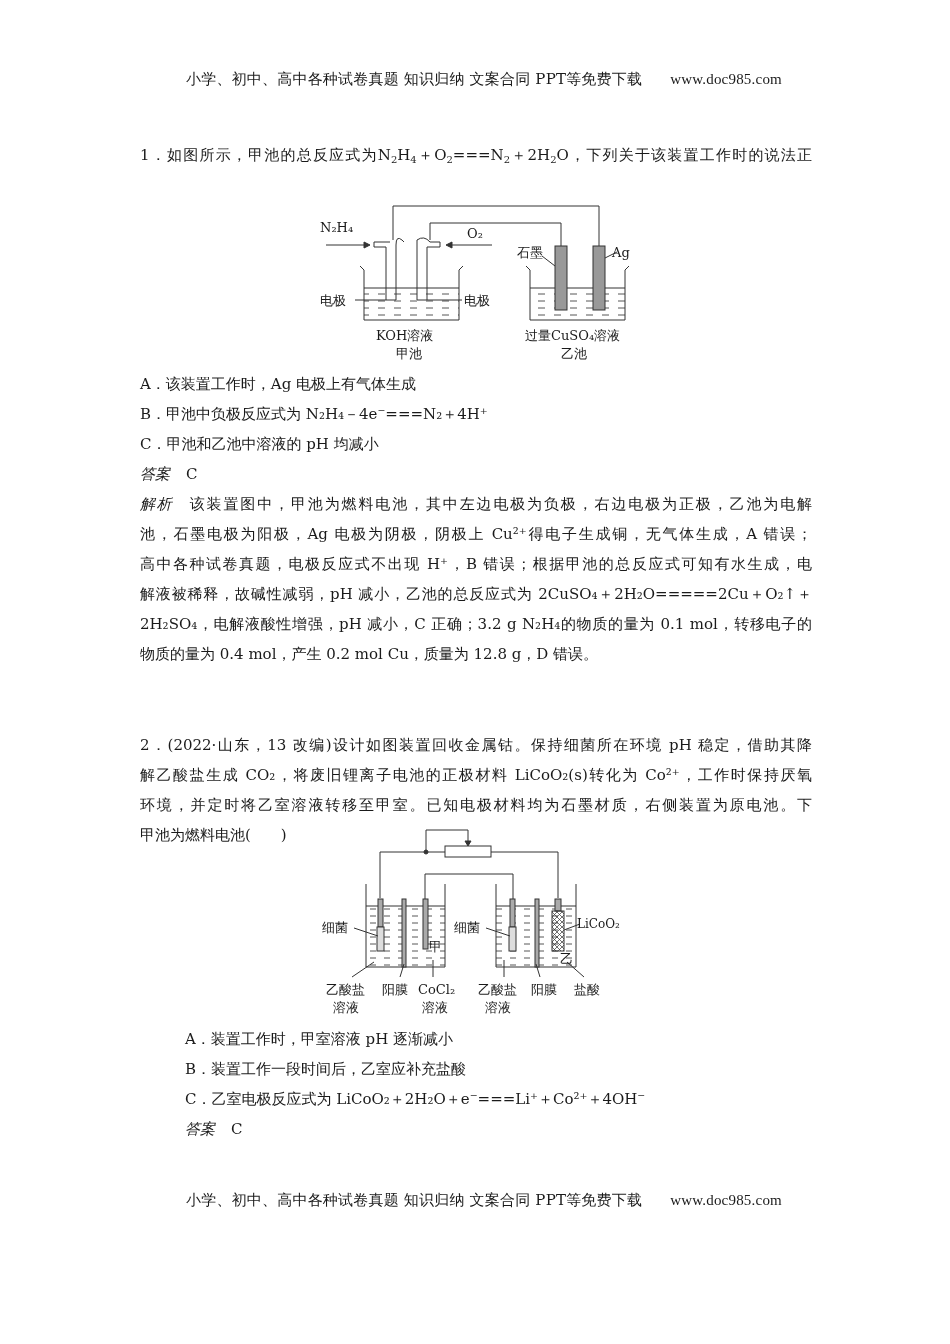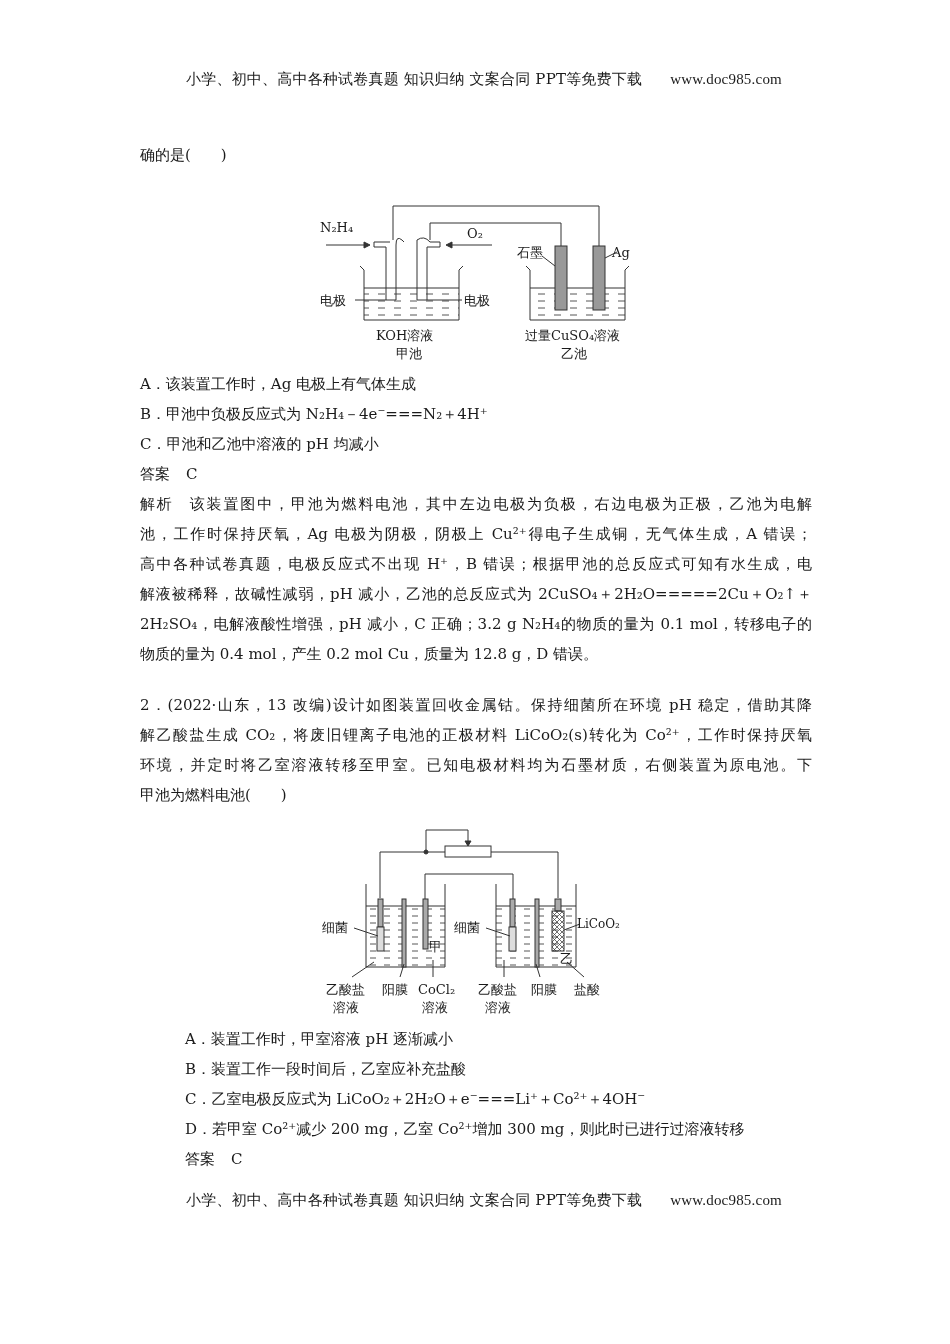--- a/index.html
+++ b/index.html
@@ -8,31 +8,33 @@
     .header, .footer { position:absolute; left:9px; width:950px; text-align:center;
       font-size:15px; letter-spacing:0.2px; }
     .header { top:70px; }
     .footer { top:1191px; }
     .header .url, .footer .url { margin-left:28px; font-family:"Liberation Serif",serif; }
     .content { position:absolute; left:140px; width:672px; font-size:15px; line-height:30px; }
     .line { white-space:nowrap; }
     .jl { text-align:justify; text-align-last:justify; }
     sub { font-size:10px; vertical-align:-3px; line-height:0; }
     .fig { display:block; margin:0 auto; }
-    .ans-label { margin-right:16px; }
+    .ans-label { margin-right:16px;font-style:italic; }
   </style>
 </head>
 <body>
 
 <div class="header">
   <span>小学、初中、高中各种试卷真题  知识归纳  文案合同  PPT等免费下载</span><span class="url">www.doc985.com</span>
 </div>
 
 <div class="content" style="top:140px;">
-  <div class="line">确的是(　　)</div>
+  <div class="line jl">
+    <span>1．</span><span>如图所示，甲池的总反应式为</span><span>N<sub>2</sub>H<sub>4</sub>＋O<sub>2</sub>===N<sub>2</sub>＋2H<sub>2</sub>O</span><span>，下列关于该装置工作时的说法正</span>
+  </div>
 </div>
 
 <svg class="fig" style="position:absolute;left:312px;top:200px;" width="340" height="170" viewBox="0 0 340 170" font-family="DejaVu Serif, serif" font-size="13" fill="none" stroke="#333" stroke-width="1">
   <defs>
     <pattern id="dash1" width="16" height="7" patternUnits="userSpaceOnUse">
       <line x1="2" y1="3" x2="9" y2="3" stroke="#555" stroke-width="1"></line>
     </pattern>
   </defs>
 
   <polyline points="81,40 81,6 287,6 287,48"></polyline>
@@ -75,28 +77,28 @@
     <text x="249" y="158">乙池</text>
   </g>
 </svg>
 
 <div class="content" style="top:369px;">
   <div class="line"><span>A．</span><span>该装置工作时，Ag 电极上有气体生成</span></div>
   <div class="line"><span>B．</span><span>甲池中负极反应式为 N₂H₄－4e⁻===N₂＋4H⁺</span></div>
   <div class="line"><span>C．</span><span>甲池和乙池中溶液的 pH 均减小</span></div>
   <div class="line"><span class="ans-label">答案</span><span>C</span></div>
   <div class="line jl"><span class="ans-label">解析</span><span>该装置图中，甲池为燃料电池，其中左边电极为负极，右边电极为正极，乙池为电解</span></div>
-  <div class="line jl">池，工作时保持厌氧，Ag 电极为阴极，阴极上 Cu²⁺得电子生成铜，无气体生成，A 错误；</div>
+  <div class="line jl">池，石墨电极为阳极，Ag 电极为阴极，阴极上 Cu²⁺得电子生成铜，无气体生成，A 错误；</div>
   <div class="line jl">高中各种试卷真题，电极反应式不出现 H⁺，B 错误；根据甲池的总反应式可知有水生成，电</div>
   <div class="line jl">解液被稀释，故碱性减弱，pH 减小，乙池的总反应式为 2CuSO₄＋2H₂O=====2Cu＋O₂↑＋</div>
   <div class="line jl">2H₂SO₄，电解液酸性增强，pH 减小，C 正确；3.2 g N₂H₄的物质的量为 0.1 mol，转移电子的</div>
   <div class="line">物质的量为 0.4 mol，产生 0.2 mol Cu，质量为 12.8 g，D 错误。</div>
 </div>
 
-<div class="content" style="top:690px;">
+<div class="content" style="top:730px;">
   <div class="line jl">2．(2022·山东，13 改编)设计如图装置回收金属钴。保持细菌所在环境 pH 稳定，借助其降</div>
   <div class="line jl">解乙酸盐生成 CO₂，将废旧锂离子电池的正极材料 LiCoO₂(s)转化为 Co²⁺，工作时保持厌氧</div>
   <div class="line jl">环境，并定时将乙室溶液转移至甲室。已知电极材料均为石墨材质，右侧装置为原电池。下</div>
   <div class="line">甲池为燃料电池(　　)</div>
 </div>
 
 <svg class="fig" style="position:absolute;left:312px;top:822px;" width="340" height="200" viewBox="0 0 340 200" font-family="DejaVu Serif, serif" font-size="13" fill="none" stroke="#333" stroke-width="1">
   <defs>
     <pattern id="dash2" width="14" height="7" patternUnits="userSpaceOnUse">
       <line x1="2" y1="3" x2="8" y2="3" stroke="#555" stroke-width="1"></line>
@@ -156,19 +158,18 @@
     <text x="173" y="190">溶液</text>
     <text x="219" y="172">阳膜</text>
     <text x="262" y="172">盐酸</text>
   </g>
 </svg>
 
 <div class="content" style="top:1024px;margin-left:45px;">
   <div class="line"><span>A．</span><span>装置工作时，甲室溶液 pH 逐渐减小</span></div>
   <div class="line"><span>B．</span><span>装置工作一段时间后，乙室应补充盐酸</span></div>
   <div class="line"><span>C．</span><span>乙室电极反应式为 LiCoO₂＋2H₂O＋e⁻===Li⁺＋Co²⁺＋4OH⁻</span></div>
-  <div class="line"><span>D．</span><span>若甲室 Co²⁺减少 200 mg，乙室 Co²⁺增加 300 mg，则此时已进行过溶液转移</span></div>
   <div class="line"><span class="ans-label">答案</span><span>C</span></div>
 </div>
 
 <div class="footer">
   <span>小学、初中、高中各种试卷真题  知识归纳  文案合同  PPT等免费下载</span><span class="url">www.doc985.com</span>
 </div>
 
 </body></html>

